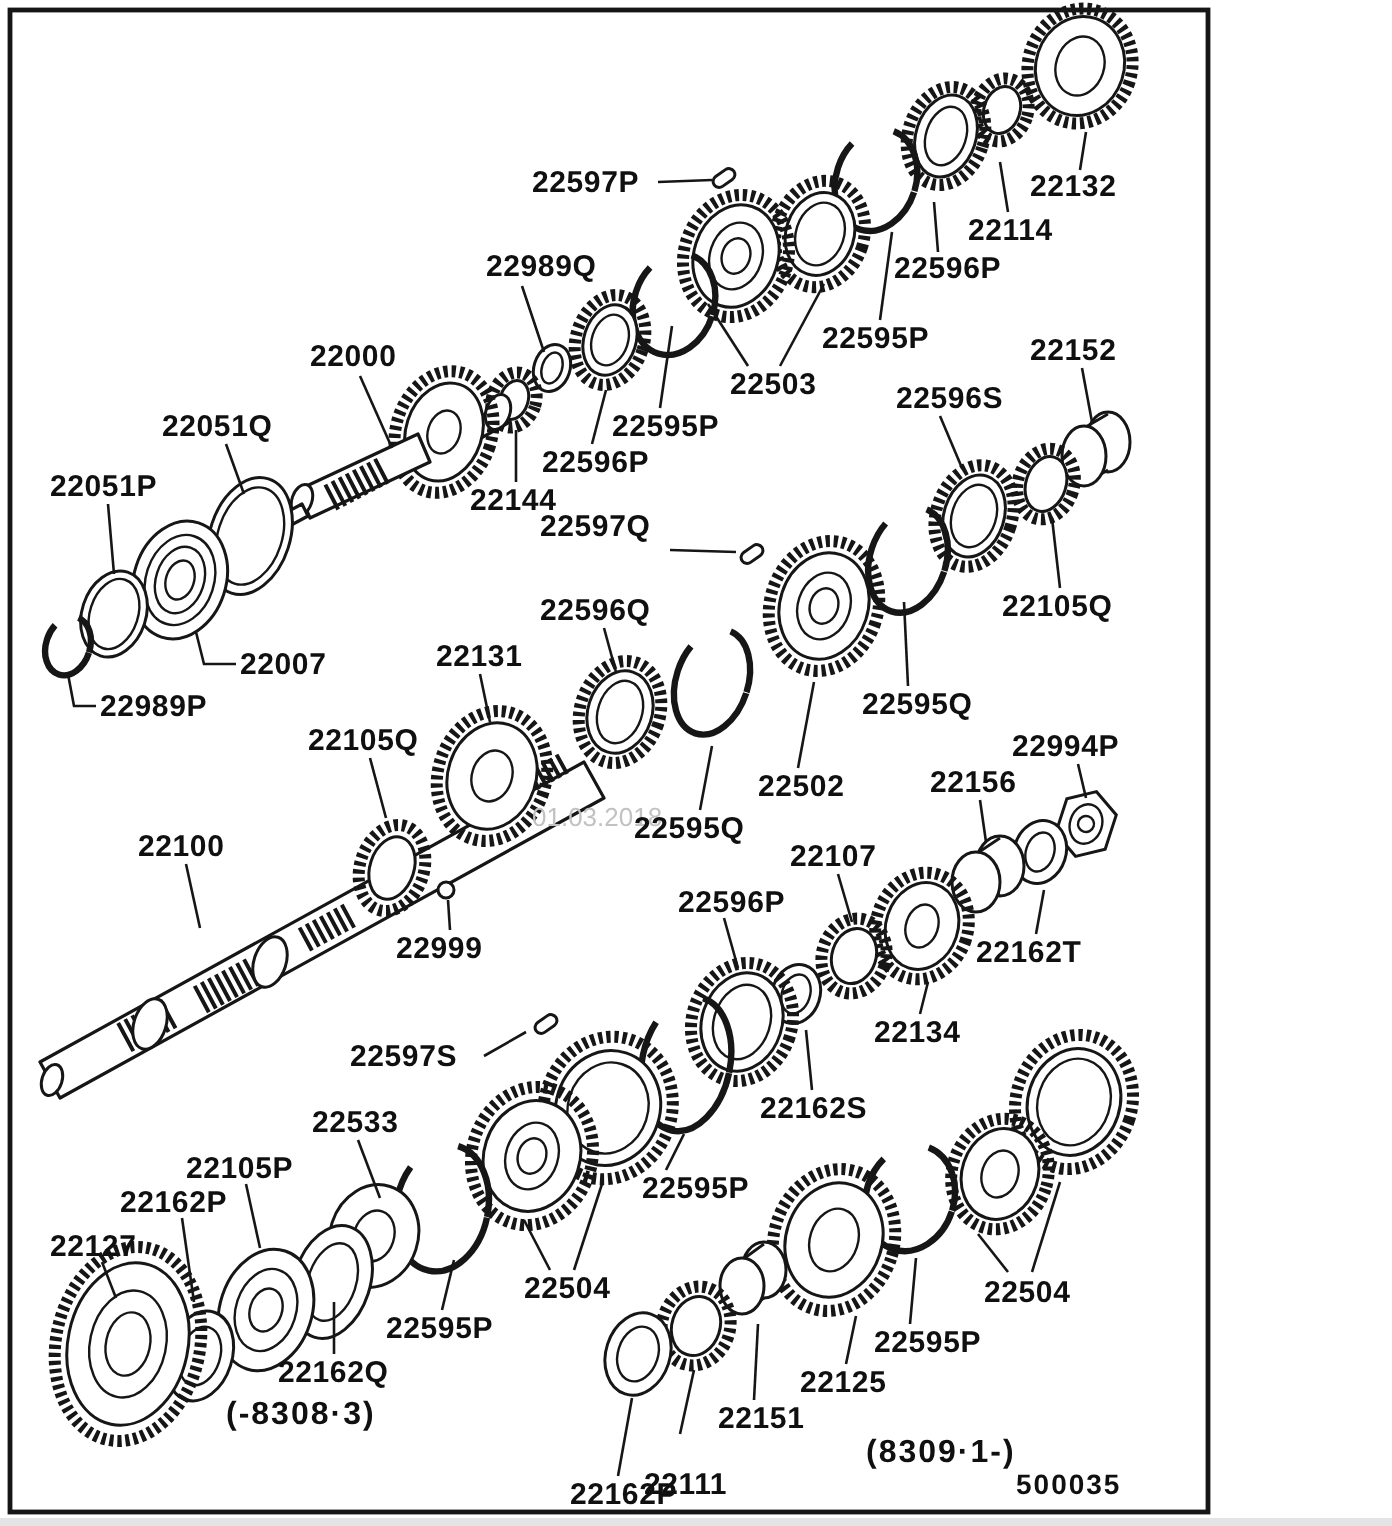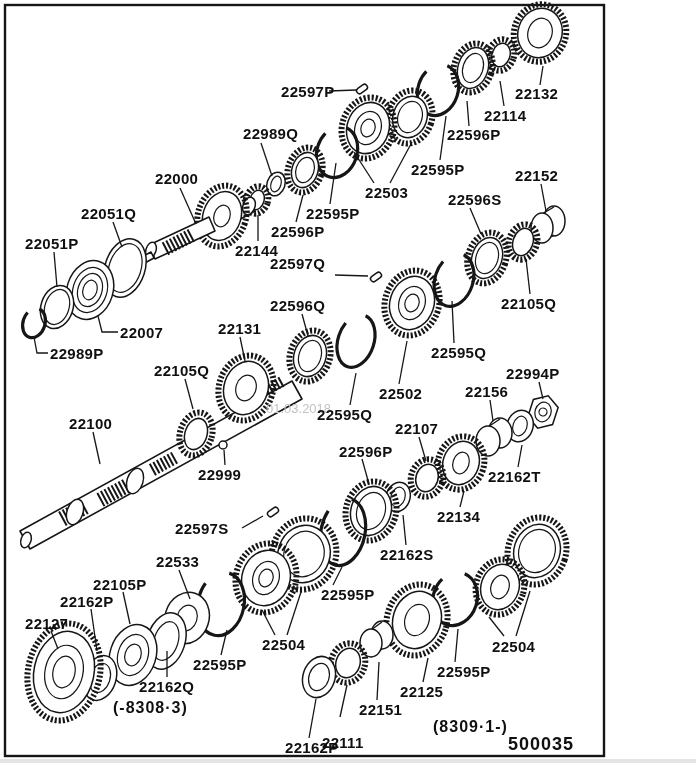--- a/index.html
+++ b/index.html
@@ -20,21 +20,21 @@
              letter-spacing:1px;color:#8f8f8f;opacity:.42;white-space:nowrap;pointer-events:none;}
   .wm-date{position:absolute;left:266px;top:401px;z-index:2;font-size:13px;font-weight:400;
            color:#c2c2c2;white-space:nowrap;}
   .labels{position:absolute;left:0;top:0;width:100%;height:100%;z-index:3;}
   .plabel{position:absolute;font-weight:700;font-size:15px;color:#101010;letter-spacing:.3px;
           white-space:nowrap;}
   .note{position:absolute;z-index:3;font-weight:700;font-size:16px;color:#101010;
         letter-spacing:1px;white-space:nowrap;}
   .note-left{left:113px;top:699px;}
   .note-right{left:391px;top:718px;margin-left:42px;}
-  .code{position:absolute;z-index:3;left:508px;top:734px;font-weight:700;font-size:18px;
+  .code{position:absolute;z-index:3;left:508px;top:734px;font-weight:700;font-size:14px;
         letter-spacing:1px;color:#101010;}
   .bottom-strip{position:absolute;left:0;top:759px;width:696px;height:4px;background:#e4e4e4;z-index:0;}
 </style>
 </head>
 <body>
 
 <div class="canvas">
   <div class="bottom-strip"></div>
 
   <svg width="696" height="763" viewBox="0 0 696 763">
@@ -323,21 +323,21 @@
       <path d="M504,636 L489,617"></path>
       <path d="M516,636 L530,591"></path>
     </g>
   </svg>
 
   <div class="wm-date">01.03.2018</div>
   <div class="note note-left">(-8308·3)</div>
   <div class="note note-right">(8309·1-)</div>
   <div class="code">500035</div>
   <div class="labels">
-      <div class="plabel" style="left: 266px; top: 83px; margin-left: 15px;">22597P</div>
+      <div class="plabel" style="left: 266px; top: 83px;">22597P</div>
       <div class="plabel" style="left: 243px; top: 125px;">22989Q</div>
       <div class="plabel" style="left: 155px; top: 170px;">22000</div>
       <div class="plabel" style="left: 515px; top: 85px;">22132</div>
       <div class="plabel" style="left: 484px; top: 107px;">22114</div>
       <div class="plabel" style="left: 447px; top: 126px;">22596P</div>
       <div class="plabel" style="left: 411px; top: 161px;">22595P</div>
       <div class="plabel" style="left: 365px; top: 184px;">22503</div>
       <div class="plabel" style="left: 515px; top: 167px;">22152</div>
       <div class="plabel" style="left: 448px; top: 191px;">22596S</div>
       <div class="plabel" style="left: 306px; top: 205px;">22595P</div>

